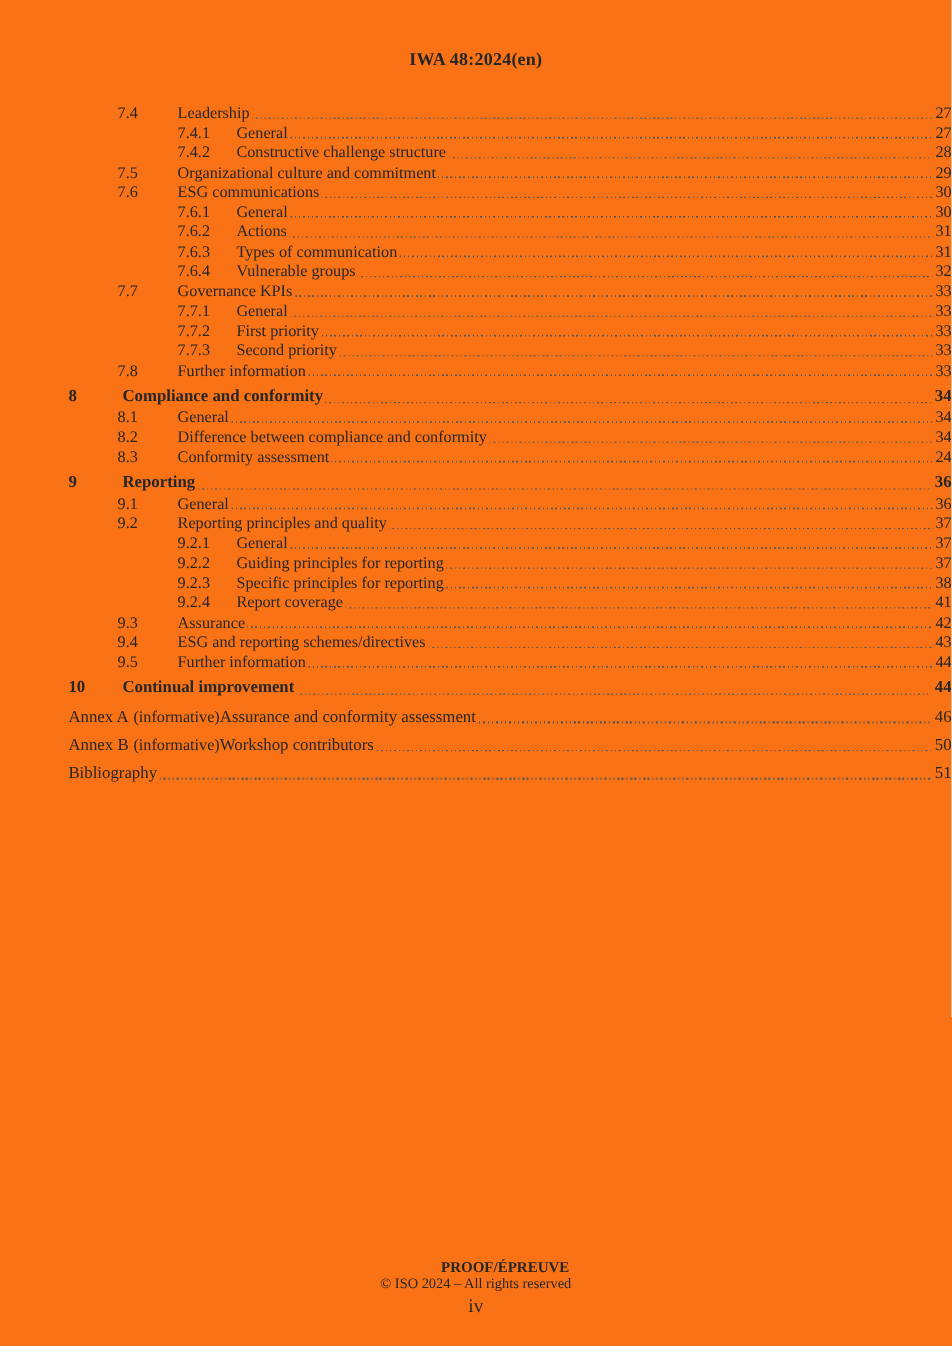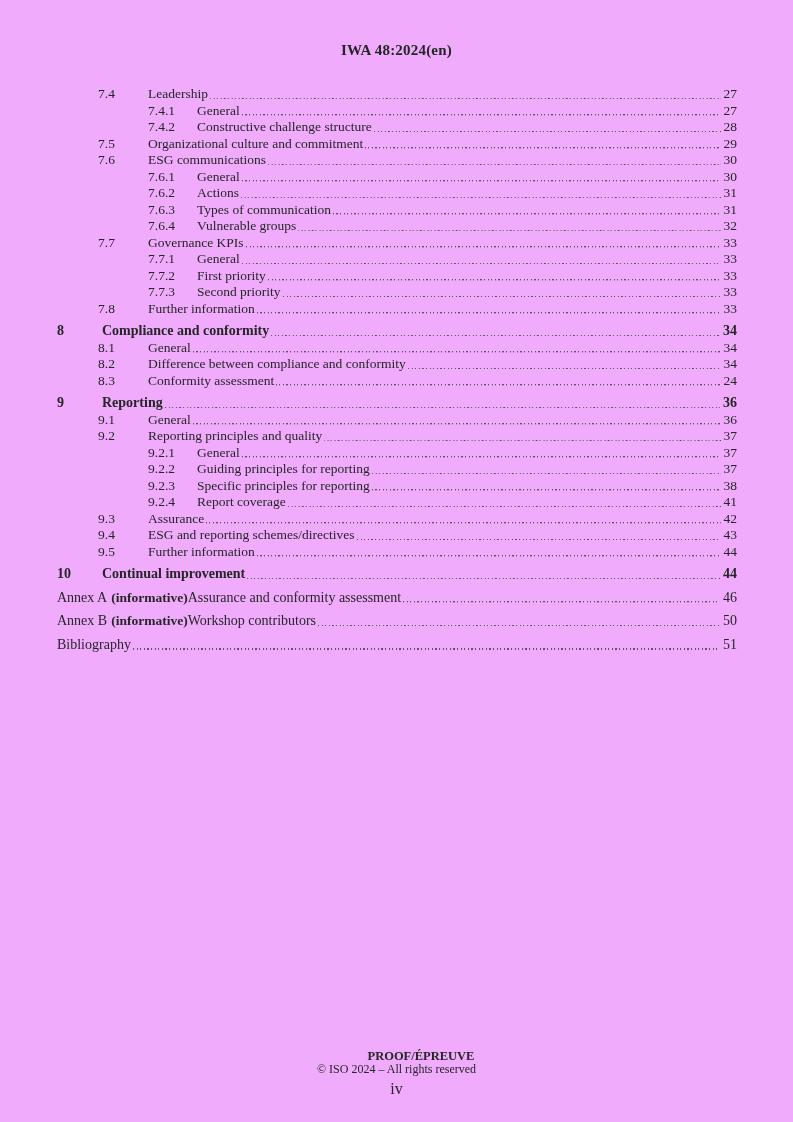--- a/index.html
+++ b/index.html
@@ -1,52 +1,51 @@
 <!DOCTYPE html>
 <html><head>
 <meta charset="utf-8">
 <style>
   html,body { margin:0; padding:0; background:#ffffff; }
   .page {
     position:relative;
     width:793px; height:1122px;
-    background:#f0abfc;
+    background:#f97316;
     font-family:"Liberation Serif", serif;
     color:#262626;
     overflow:hidden;
   }
   .doc-header {
     position:absolute; top:42px; left:0; right:0;
     text-align:center;
     font-size:15px; font-weight:bold;
     letter-spacing:0.2px;
   }
   .toc {
     position:absolute; top:86px; left:0; right:0;
   }
   .row {
     display:flex;
     align-items:baseline;
     height:16.5px; line-height:16.5px;
     font-size:13.5px;
-    padding-right:56px;
     box-sizing:border-box;
     white-space:nowrap;
   }
   .lvl1 { padding-left:57px; margin-top:6px; font-weight:bold; font-size:14px; }
   .lvl2 { padding-left:98px; }
   .lvl3 { padding-left:148px; }
   .annex { padding-left:57px; margin-top:7px; font-size:14px; }
   .num  { flex:0 0 auto; }
   .lvl1 .num { width:45px; }
   .lvl2 .num { width:50px; }
   .lvl3 .num { width:49px; }
   .title { flex:0 0 auto; }
   .annex .label { font-weight:normal; }
-  .annex .note  { font-weight:bold; margin-left:4px; font-size:13.5px; }
+  .annex .note  { font-weight:normal; margin-left:4px; font-size:13.5px; }
   .annex .title { font-weight:normal; margin-left:0; }
   .leader {
     flex:1 1 auto;
     height:1.4px;
     align-self:flex-end;
     margin:0 3px 3.5px 2px;
     background-image:repeating-linear-gradient(to right, #565656 0 1.2px, transparent 1.2px 3.6px);
     background-position:bottom;
   }
   .page-ref { flex:0 0 auto; }

